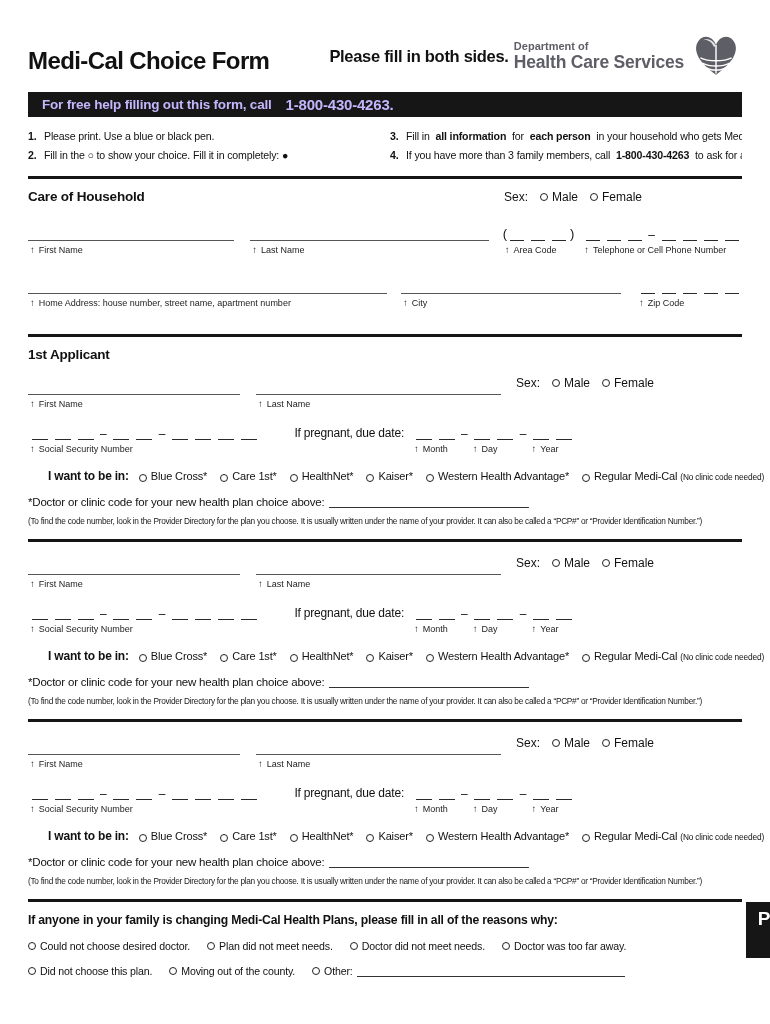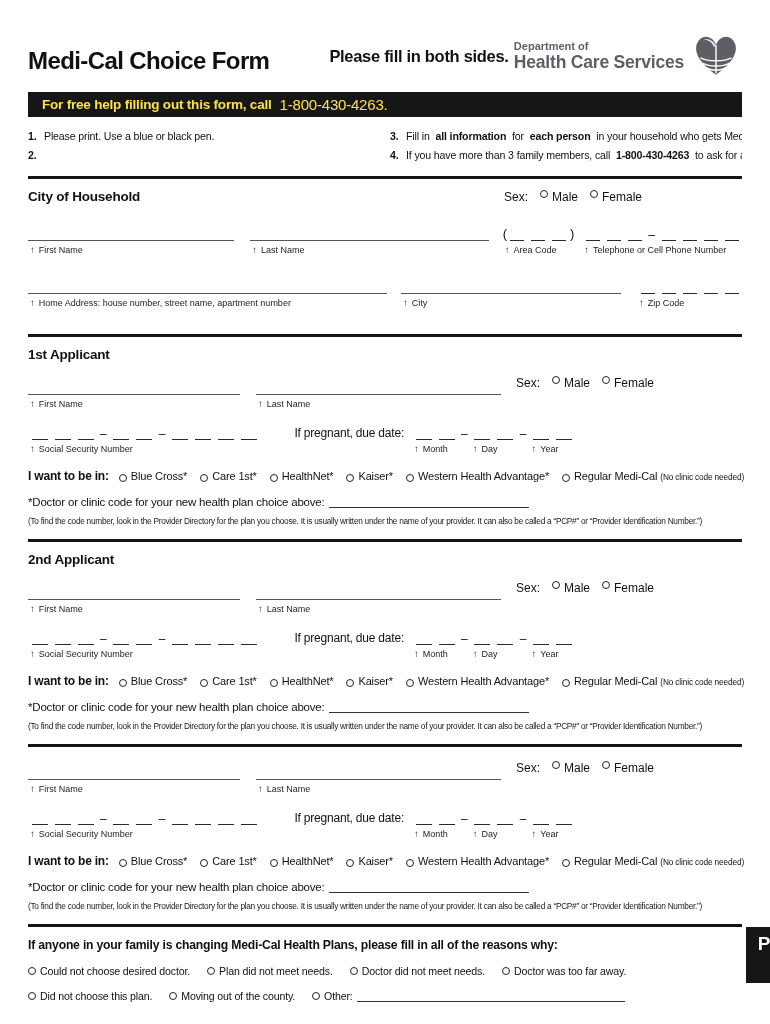--- a/index.html
+++ b/index.html
@@ -15,42 +15,42 @@
   .title { font-size:24px; font-weight:bold; letter-spacing:-0.6px;margin-top:9px; }
   .subtitle { font-size:16.5px; font-weight:bold; margin-left:60px; letter-spacing:-0.3px; }
   .logo { margin-left:auto; display:flex; align-items:center; color:#5e5e67; }
   .logo-text { text-align:left; line-height:1.05; }
   .logo-top { font-size:11px; font-weight:bold; }
   .logo-bottom { font-size:17.5px; font-weight:bold; letter-spacing:-0.2px; }
   .logo-heart { margin-left:6px; }
 
   
   .helpbar {
-    margin-top:10px; background:#161616; color:#fde047; height:25px;
+    margin-top:10px; background:#161616; color:#c4b5fd; height:25px;
     display:flex; align-items:center; padding-left:14px;
   }
   .helpbar-text { font-size:13.5px; font-weight:bold; letter-spacing:-0.2px; }
-  .helpbar-phone { font-size:15px; font-weight:normal; margin-left:8px; letter-spacing:-0.2px; }
+  .helpbar-phone { font-size:15px; font-weight:bold; margin-left:14px; letter-spacing:-0.2px; }
 
   
   .instructions {
     display:grid; grid-template-columns:358px 1fr; column-gap:4px;
     margin-top:10px; font-size:10.6px; letter-spacing:-0.15px;
   }
   .instr-item { display:flex; line-height:1.75; white-space:nowrap; overflow:hidden; }
   .instr-num { font-weight:bold; width:16px; flex:none; }
   .b { font-weight:bold; }
   .sp { margin:0 3px 0 0; }
 
   
   .section { border-top:3px solid #151515; margin-top:12px; }
   .sec-head { display:flex; align-items:baseline; margin-top:10px; }
   .sec-title { font-size:13.5px; font-weight:bold; letter-spacing:-0.2px; }
 
-  .sexline { font-size:12px; display:flex; align-items:flex-start; white-space:nowrap; }
+  .sexline { font-size:12px; display:flex; align-items:center; white-space:nowrap; }
   .sexline .radio { margin:0 4px 0 12px; }
   .sex-right { margin-left:auto; margin-right:100px; }
   .sex-app { margin-left:auto; margin-right:88px; margin-top:-4px; }
 
   
   .fieldrow { display:flex; align-items:flex-start; margin-top:22px; }
   .field { display:flex; flex-direction:column; }
   .line { border-bottom:1.2px solid #555; height:15px; }
   .lab { font-size:9px; color:#1c1c1c; margin-top:3px; white-space:nowrap; display:flex; align-items:center; }
   .arrow { font-weight:bold; font-size:9.5px; margin:0 4px 0 2px; }
@@ -70,21 +70,21 @@
     border:1.2px solid #222; border-radius:50%; background:#fff;
   }
 
   
   .ssnrow { display:flex; align-items:flex-start; margin-top:16px; }
   .pregtext { font-size:12px; letter-spacing:-0.2px; margin:1px 8px 0 34px; white-space:nowrap; }
   .ddgroup { display:flex; align-items:flex-start; }
   .ddsep { height:15px; display:flex; align-items:flex-end; }
 
   
-  .planrow { display:flex; align-items:center; margin-top:15px; white-space:nowrap; }
+  .planrow { display:flex; align-items:center; margin-top:15px; white-space:nowrap;margin-left:20px; }
   .plan-label { font-size:12px; font-weight:bold; margin-right:10px; letter-spacing:-0.2px; }
   .plan-opt { display:flex; align-items:flex-end; font-size:11px; letter-spacing:-0.15px; margin-right:13px; }
   .plan-opt .radio { margin-right:4px; }
   .plan-note { font-size:8.3px; margin-left:3px; }
 
   .docrow { display:flex; align-items:center; margin-top:13px; font-size:11.5px; letter-spacing:-0.2px; white-space:nowrap; }
   .docline { width:200px; border-bottom:1px solid #333; height:12px; margin-left:4px; }
   .fineprint { margin-top:8px; margin-bottom:13px; font-size:8.3px; letter-spacing:-0.28px; white-space:nowrap; overflow:hidden; color:#1a1a1a; }
 
   
@@ -151,34 +151,35 @@
       <span>
         <span class="sp">Fill in</span>
         <span class="b sp">all information</span>
         <span class="sp">for</span>
         <span class="b sp">each person</span>
         <span>in your household who gets Medi-Cal.</span>
       </span>
     </div>
     <div class="instr-item">
       <span class="instr-num">2.</span>
+      <span>Fill in the ○ to show your choice. Fill it in completely: ●</span>
     </div>
     <div class="instr-item">
       <span class="instr-num">4.</span>
       <span>
         <span class="sp">If you have more than 3 family members, call</span>
         <span class="b sp">1-800-430-4263</span>
         <span>to ask for another form.</span>
       </span>
     </div>
   </div>
 
   <div class="section">
     <div class="sec-head">
-      <div class="sec-title">City of Household</div>
+      <div class="sec-title">Care of Household</div>
       <div class="sexline sex-right">
         <span>Sex:</span>
         <span class="radio"></span>
         <span>Male</span>
         <span class="radio"></span>
         <span>Female</span>
       </div>
     </div>
 
     <div class="fieldrow">
@@ -375,23 +376,20 @@
         </span>
     </div>
     <div class="docrow">
       <span>*Doctor or clinic code for your new health plan choice above:</span>
       <span class="docline"></span>
     </div>
     <div class="fineprint">(To find the code number, look in the Provider Directory for the plan you choose. It is usually written under the name of your provider. It can also be called a “PCP#” or “Provider Identification Number.”)</div>
   </div>
 
   <div class="section">
-    <div class="sec-head">
-      <div class="sec-title">2nd Applicant</div>
-    </div>
     <div class="fieldrow" style="margin-top:18px;">
       <div class="field w-first">
         <div class="line"></div>
         <div class="lab">
             <span class="arrow">↑</span>
             <span>First Name</span>
           </div>
       </div>
       <div class="field w-last">
         <div class="line"></div>

